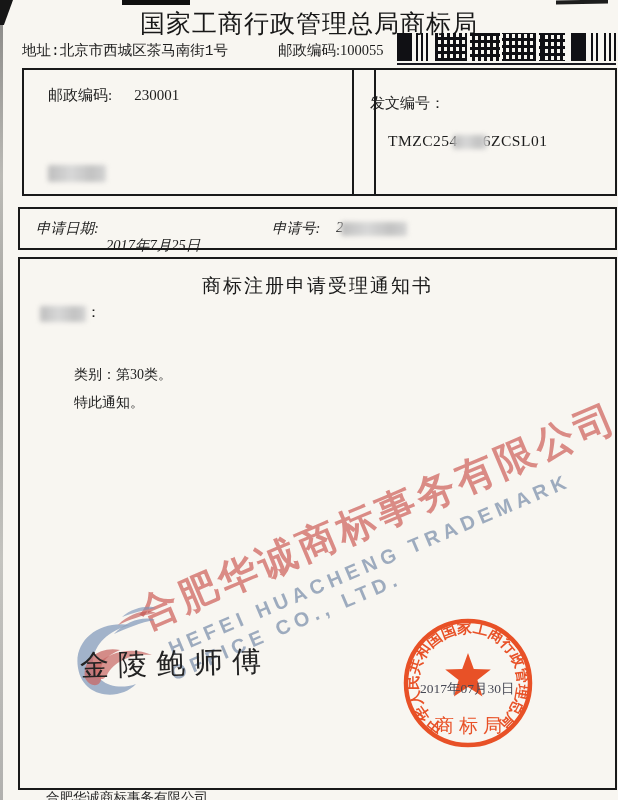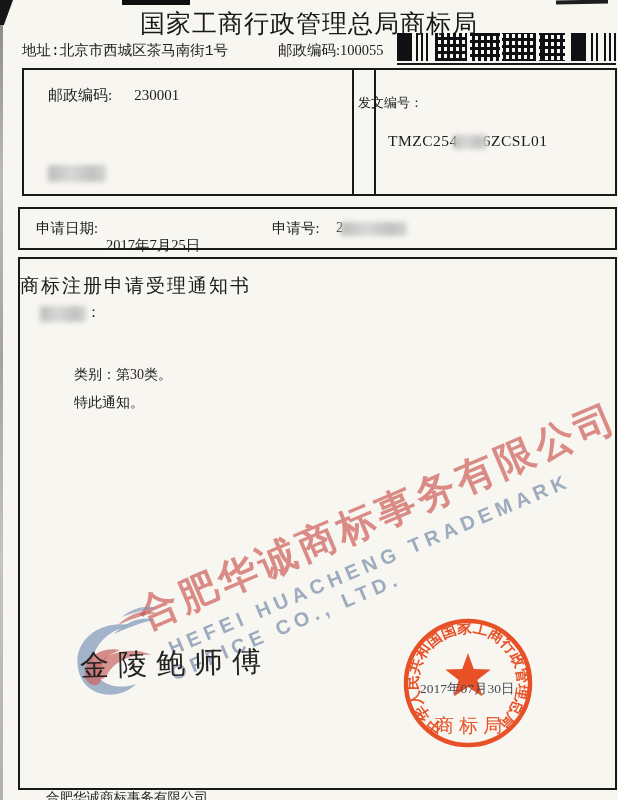--- a/index.html
+++ b/index.html
@@ -34,38 +34,38 @@
       repeating-linear-gradient(0deg,#101014 0 3px,transparent 3px 7px);}
   .n-a{width:32px;}
   .n-b{width:30px;background-position:2px 1px,1px 3px;}
   .n-c{width:34px;background-position:1px 2px,2px 1px;}
   .n-d{width:26px;background-position:3px 0,0 2px;}
   .g2{width:2px;}.g3{width:3px;}.g4{width:4px;}.g5{width:5px;}.g6{width:6px;}
   .bc-underline{left:397px;top:63px;width:219px;height:2px;background:#191920;}
   
   .recipient-box{left:22px;top:68px;width:312px;height:124px;}
   .docnum-box{left:352px;top:68px;width:223px;height:124px;}
-  .app-box{left:18px;top:207px;width:557px;height:39px;}
+  .app-box{left:18px;top:207px;width:557px;height:39px;font-style:italic;}
   .main-box{left:18px;top:257px;width:557px;height:529px;}
   .recipient-box .row1{position:absolute;left:24px;top:16px;font-size:15px;}
   .recipient-box .row1 .val{margin-left:22px;}
   .recipient-box .row2{position:absolute;left:24px;top:57px;font-size:14.5px;}
   .recipient-box .row3{position:absolute;left:24px;top:93px;}
-  .docnum-box .lbl{position:absolute;left:4px;top:24px;font-size:13px;}
+  .docnum-box .lbl{position:absolute;left:16px;top:24px;font-size:15px;}
   .docnum-box .val{position:absolute;left:34px;top:62px;font-size:15.5px;letter-spacing:.5px;}
   .app-box .d-lbl{position:absolute;left:16px;top:10px;font-size:14.5px;}
   .app-box .d-val{position:absolute;left:86px;top:10px;font-size:14.5px;margin-top:17px;}
   .app-box .n-lbl{position:absolute;left:252px;top:10px;font-size:14.5px;}
   .app-box .n-val{position:absolute;left:316px;top:10px;font-size:14.5px;color:#3a3a3a;}
   
   .redact{display:inline-block;vertical-align:middle;background:#c6c6c6;
     background:linear-gradient(90deg,#bdbdbd,#d8d8d8 40%,#c2c2c2 75%,#d3d3d3);
     filter:blur(2.5px);border-radius:2px;}
   
-  .notice-title{position:absolute;left:0;right:0;top:14px;
+  .notice-title{position:absolute;left:0;right:0;top:14px;text-align:center;
     font-size:19px;letter-spacing:2px;color:#1a1a1a;}
   .salutation{position:absolute;left:20px;top:44px;font-size:15px;}
   .para{position:absolute;left:54px;top:78px;font-size:14px;letter-spacing:.3px;white-space:nowrap;}
   .cat-line{position:absolute;left:54px;top:107px;font-size:14px;}
   .close-line{position:absolute;left:54px;top:135px;font-size:14px;}
   
   .watermark{left:130px;top:592px;transform:rotate(-23deg);transform-origin:0 0;
     white-space:nowrap;pointer-events:none;}
   .wm-cn{font-size:39px;letter-spacing:4px;font-weight:bold;color:rgba(206,97,92,.72);}
   .wm-en{font-family:"Liberation Sans",sans-serif;font-weight:bold;font-size:20px;

